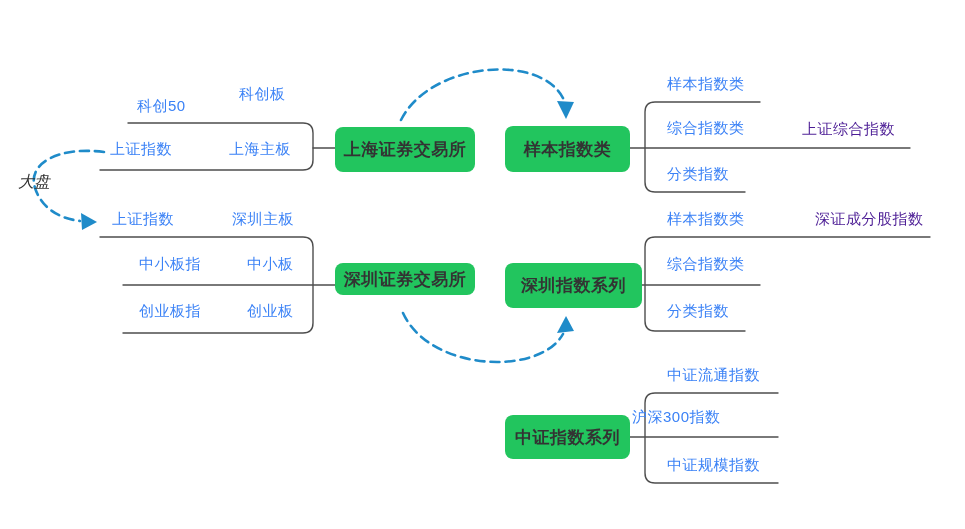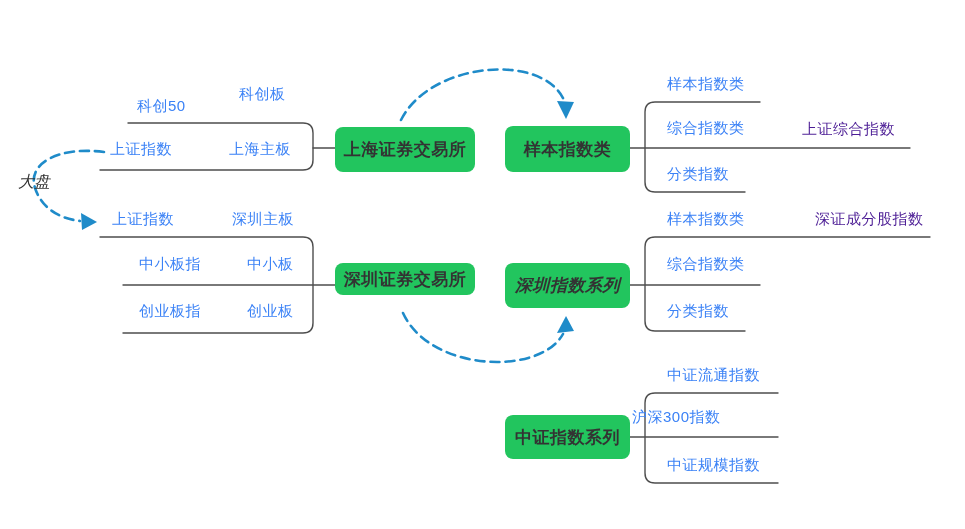--- a/index.html
+++ b/index.html
@@ -71,21 +71,21 @@
   <div class="lbl" style="left:112px;top:210px;">上证指数</div>
   <div class="lbl" style="left:232px;top:210px;">深圳主板</div>
   <div class="lbl" style="left:139px;top:255px;">中小板指</div>
   <div class="lbl" style="left:247px;top:255px;">中小板</div>
   <div class="lbl" style="left:139px;top:302px;">创业板指</div>
   <div class="lbl" style="left:247px;top:302px;">创业板</div>
 
   <div class="node" style="left:335px;top:127px;width:140px;height:45px;">上海证券交易所</div>
   <div class="node" style="left:505px;top:126px;width:125px;height:46px;">样本指数类</div>
   <div class="node" style="left:335px;top:263px;width:140px;height:32px;">深圳证券交易所</div>
-  <div class="node" style="left:505px;top:263px;width:125px;height:45px;font-style:italic;">深圳指数系列</div>
+  <div class="node" style="left:505px;top:263px;width:137px;height:45px;">深圳指数系列</div>
   <div class="node" style="left:505px;top:415px;width:125px;height:44px;">中证指数系列</div>
 
   <div class="lbl" style="left:667px;top:75px;">样本指数类</div>
   <div class="lbl" style="left:667px;top:119px;">综合指数类</div>
   <div class="lbl lbl-red" style="left:802px;top:120px;">上证综合指数</div>
   <div class="lbl" style="left:667px;top:165px;">分类指数</div>
 
   <div class="lbl" style="left:667px;top:210px;">样本指数类</div>
   <div class="lbl lbl-red" style="left:799px;top:210px;margin-left:16px;">深证成分股指数</div>
   <div class="lbl" style="left:667px;top:255px;">综合指数类</div>

